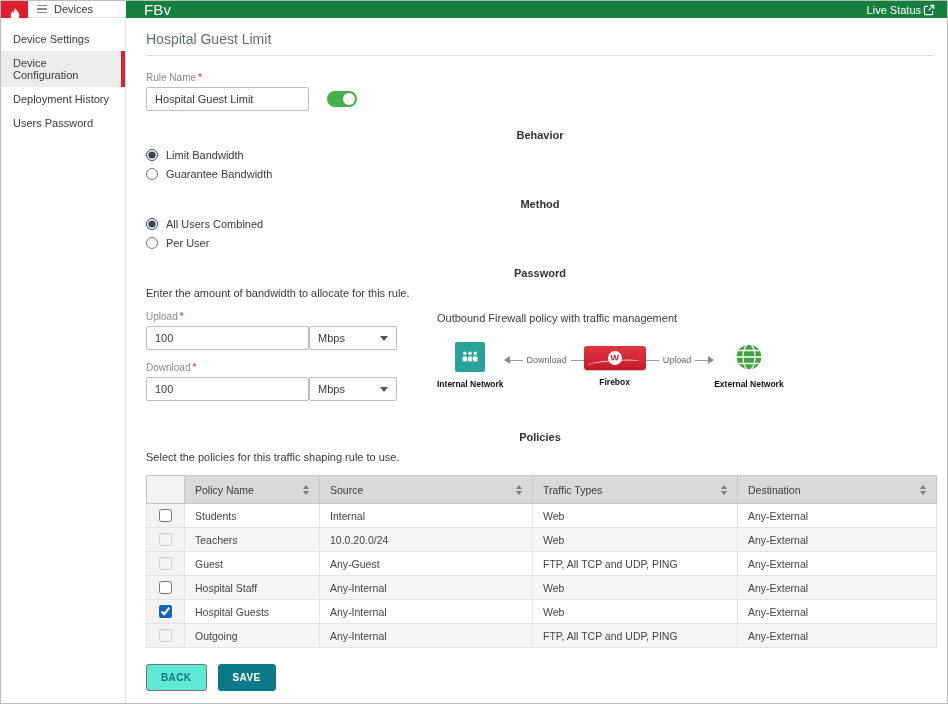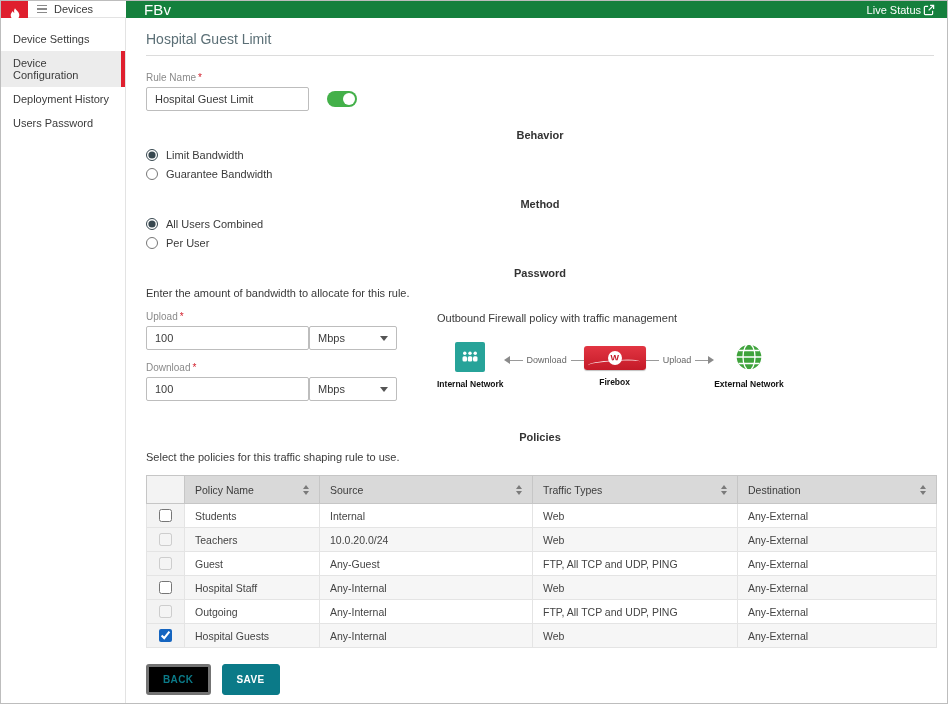--- a/index.html
+++ b/index.html
@@ -85,21 +85,21 @@
   input[type=checkbox] { accent-color:#1565c0; width:13px; height:13px; margin:0; vertical-align:middle; cursor:pointer; }
   input[type=checkbox]:disabled { cursor:default; }
   .sort-icon { display:inline-flex; flex-direction:column; gap:2px; margin-left:6px; }
   .sort-icon .tri-up { width:0; height:0; border-left:3.5px solid transparent; border-right:3.5px solid transparent; border-bottom:4px solid #7a7a7a; }
   .sort-icon .tri-down { width:0; height:0; border-left:3.5px solid transparent; border-right:3.5px solid transparent; border-top:4px solid #7a7a7a; }
 
   
   .actions { display:flex; gap:11px; margin:16px 0 18px; }
   .btn { font-family:"Liberation Sans", sans-serif; font-size:10px; font-weight:bold; letter-spacing:.4px;
          padding:7px 14px; border-radius:3px; cursor:pointer; }
-  .btn-back { background:#000000; border:3px solid #737373; color:#0b7a88; }
+  .btn-back { background:#5eead4; border:1px solid #737373; color:#0b7a88; }
   .btn-save { background:#0b7a88; border:1px solid #0b7a88; color:#fff; }
 </style>
 </head>
 <body>
 
 <div class="frame">
 
   <div class="topbar">
     <div class="logo-box">
       <svg width="16" height="16" viewBox="0 0 24 24">
@@ -320,33 +320,33 @@
             <td>Any-External</td>
           </tr>
           <tr>
             <td class="col-check-cell"><input type="checkbox" style=""></td>
             <td>Hospital Staff</td>
             <td>Any-Internal</td>
             <td>Web</td>
             <td>Any-External</td>
           </tr>
           <tr>
+            <td class="col-check-cell"><input type="checkbox" checked="" style=""></td>
+            <td>Hospital Guests</td>
+            <td>Any-Internal</td>
+            <td>Web</td>
+            <td>Any-External</td>
+          </tr>
+          <tr>
             <td class="col-check-cell"><input type="checkbox" disabled="" style=""></td>
             <td>Outgoing</td>
             <td>Any-Internal</td>
             <td>FTP, All TCP and UDP, PING</td>
             <td>Any-External</td>
           </tr>
-          <tr>
-            <td class="col-check-cell"><input type="checkbox" checked="" style=""></td>
-            <td>Hospital Guests</td>
-            <td>Any-Internal</td>
-            <td>Web</td>
-            <td>Any-External</td>
-          </tr>
         </tbody>
       </table>
 
       <div class="actions">
         <button class="btn btn-back">BACK</button>
         <button class="btn btn-save">SAVE</button>
       </div>
     </main>
   </div>
 </div>

